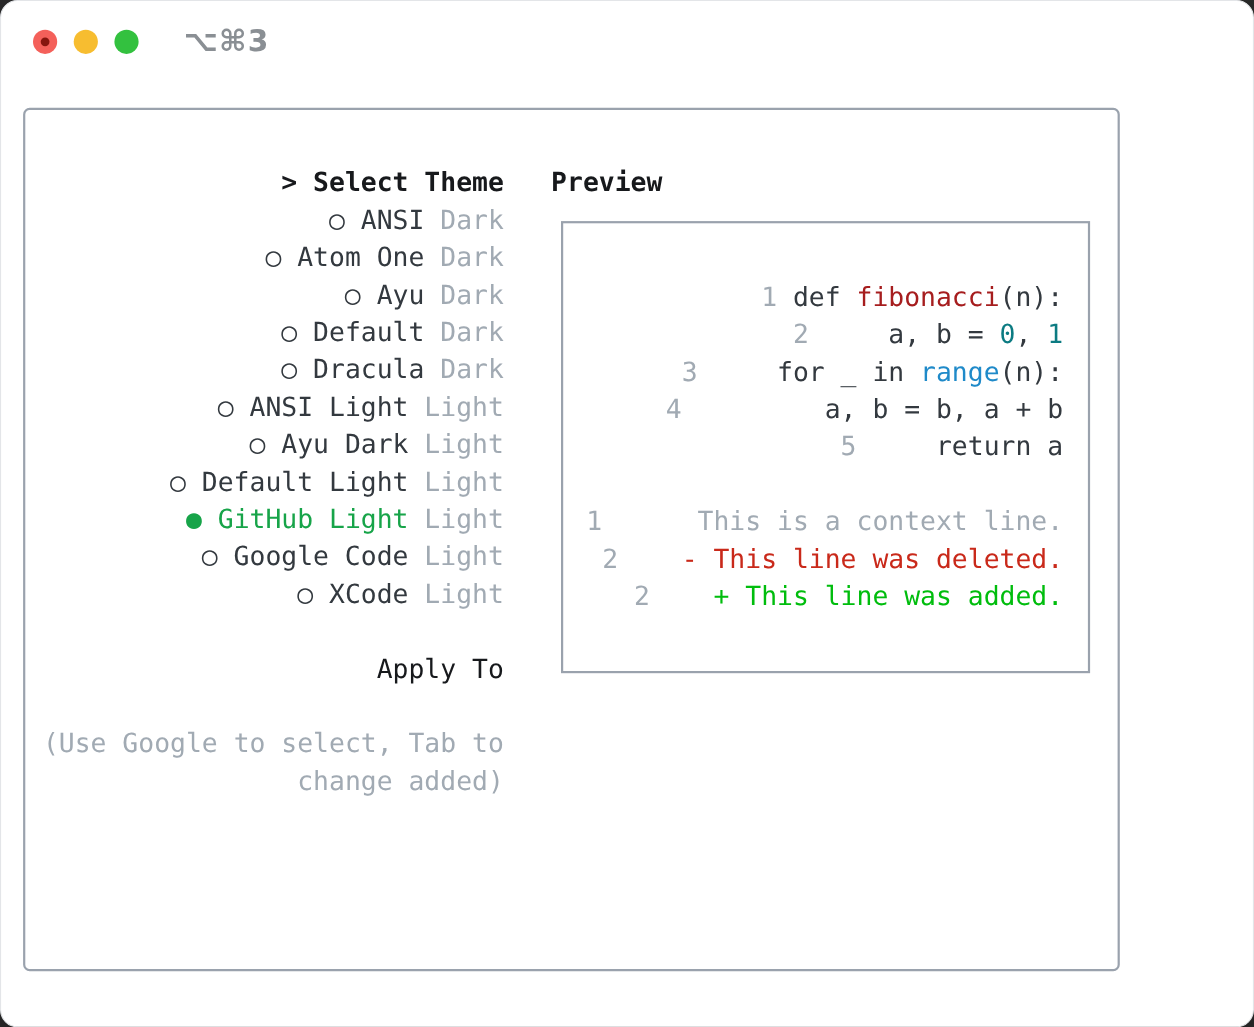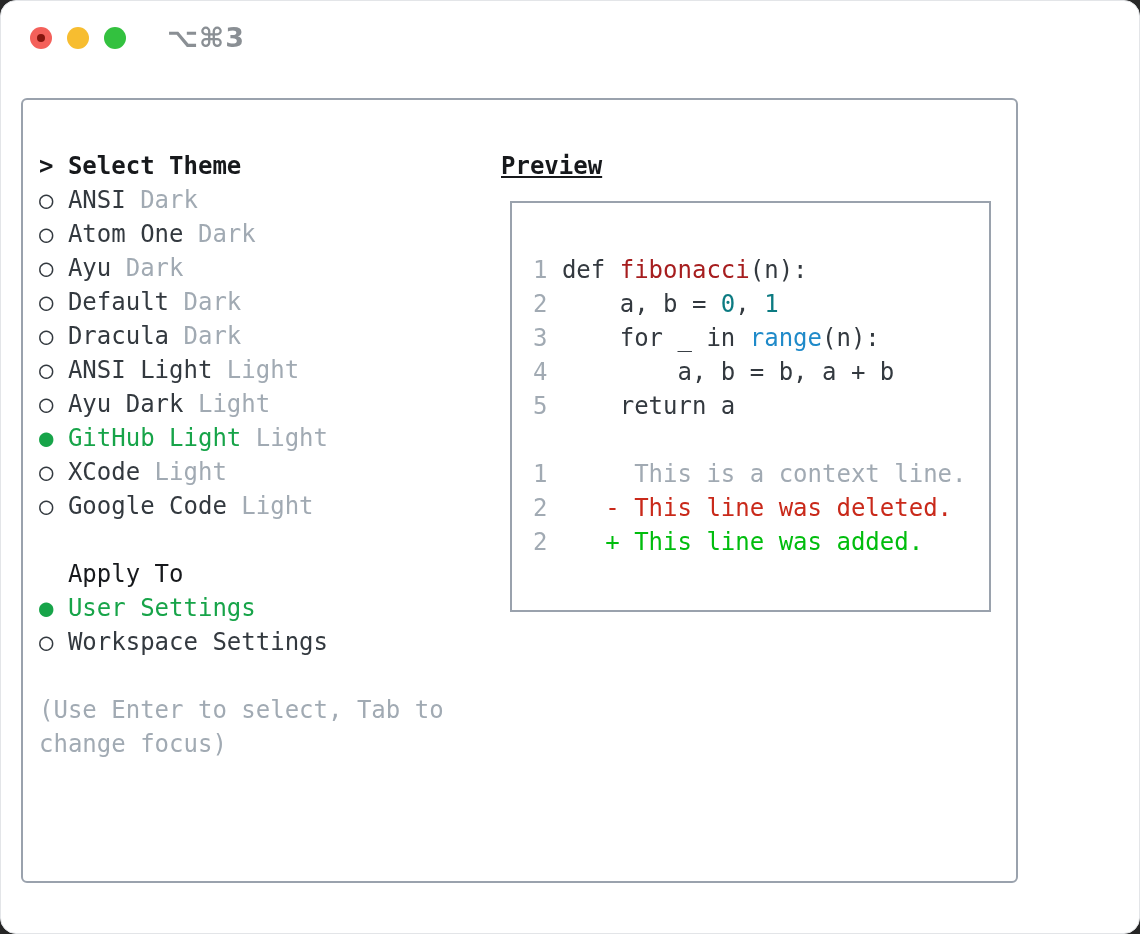--- a/index.html
+++ b/index.html
@@ -22,30 +22,30 @@
   }
   
   .content-box{
     position:absolute;left:20px;top:97px;width:993px;height:781px;
     border:2px solid var(--border-gray);border-radius:6px;background:#fff;
   }
   
   .left-col{
     position:absolute;left:38px;top:148px;font-size:24px;line-height:34px;color:var(--text);
   }
-  .row{white-space:pre;height:34px;}
+  .row{white-space:pre;height:34px;text-align:right;}
   .row .indent{padding-left:2ch;}
   .heading{font-weight:bold;color:var(--heading);}
   .muted{color:var(--muted);}
   .sel{color:var(--green);}
   .spacer{height:34px;}
   
   .preview-heading{
     position:absolute;left:500px;top:148px;font-size:24px;line-height:34px;
-    font-weight:bold;color:var(--heading);text-decoration:underline;
+    font-weight:bold;color:var(--heading);
   }
   .preview-box{
     position:absolute;left:509px;top:200px;width:477px;height:407px;
     border:2px solid var(--border-gray);background:#fff;
   }
   .code{
     position:absolute;left:21px;top:50px;font-size:24px;line-height:34px;white-space:pre;color:var(--text);
   }
   .s-text{color:var(--text);}
   .s-muted{color:var(--muted);}
@@ -73,34 +73,31 @@
     <div class="left-col">
       <div class="row heading"><span>&gt; </span><span>Select Theme</span></div>
       <div id="theme-list">
           <div class="row"><span>○ </span><span>ANSI</span><span class="muted"> Dark</span></div>
           <div class="row"><span>○ </span><span>Atom One</span><span class="muted"> Dark</span></div>
           <div class="row"><span>○ </span><span>Ayu</span><span class="muted"> Dark</span></div>
           <div class="row"><span>○ </span><span>Default</span><span class="muted"> Dark</span></div>
           <div class="row"><span>○ </span><span>Dracula</span><span class="muted"> Dark</span></div>
           <div class="row"><span>○ </span><span>ANSI Light</span><span class="muted"> Light</span></div>
           <div class="row"><span>○ </span><span>Ayu Dark</span><span class="muted"> Light</span></div>
+          <div class="row"><span>○ </span><span>Default Light</span><span class="muted"> Light</span></div>
           <div class="row"><span class="sel">● </span><span class="sel">GitHub Light</span><span class="muted"> Light</span></div>
+          <div class="row"><span>○ </span><span>Google Code</span><span class="muted"> Light</span></div>
           <div class="row"><span>○ </span><span>XCode</span><span class="muted"> Light</span></div>
-          <div class="row"><span>○ </span><span>Google Code</span><span class="muted"> Light</span></div>
         </div>
       <div class="spacer"></div>
       <div class="row"><span class="indent" style="color:var(--heading)">Apply To</span></div>
-      <div id="apply-list">
-          <div class="row"><span class="sel">● </span><span class="sel">User Settings</span></div>
-          <div class="row"><span>○ </span><span>Workspace Settings</span></div>
-        </div>
       <div class="spacer"></div>
       <div id="hint-lines">
-          <div class="row muted">(Use Enter to select, Tab to</div>
-          <div class="row muted">change focus)</div>
+          <div class="row muted">(Use Google to select, Tab to</div>
+          <div class="row muted">change added)</div>
         </div>
     </div>
 
     <div class="preview-heading">Preview</div>
 
     <div class="preview-box">
       <div class="code" id="code-block"><div class="row"><span class="s-muted">1 </span><span class="s-text">def </span><span class="s-function_red">fibonacci</span><span class="s-text">(n):</span></div><div class="row"><span class="s-muted">2 </span><span class="s-text">    a, b = </span><span class="s-number_teal">0</span><span class="s-text">, </span><span class="s-number_teal">1</span></div><div class="row"><span class="s-muted">3 </span><span class="s-text">    for _ in </span><span class="s-builtin_blue">range</span><span class="s-text">(n):</span></div><div class="row"><span class="s-muted">4 </span><span class="s-text">        a, b = b, a + b</span></div><div class="row"><span class="s-muted">5 </span><span class="s-text">    return a</span></div><div class="row"><span class="s-text"> </span></div><div class="row"><span class="s-muted">1 </span><span class="s-muted">     This is a context line.</span></div><div class="row"><span class="s-muted">2 </span><span class="s-deleted_red">   - This line was deleted.</span></div><div class="row"><span class="s-muted">2 </span><span class="s-added_green">   + This line was added.</span></div></div>
     </div>
 
   </div>

